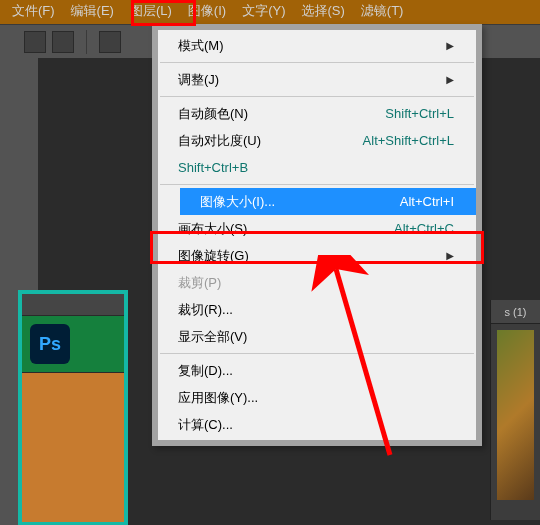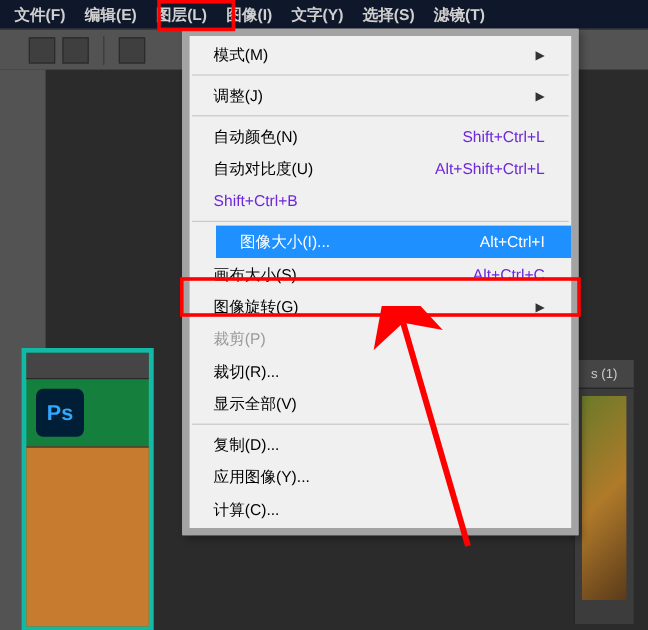--- a/index.html
+++ b/index.html
@@ -9,24 +9,23 @@
     background: #535353;
     font-family: "Microsoft YaHei", sans-serif;
     font-size: 13px;
     color: #d0d0d0;
     overflow: hidden;
     position: relative;
   }
   .menubar {
     display: flex;
     height: 24px;
-    align-items: flex-end;
-    background: #0f172a;
+    align-items: flex-start;
+    background: #a16207;
     padding-left: 4px;
-    font-weight: bold;
   }
   .menubar-item {
     padding: 2px 8px;
     cursor: default;
   }
   .highlight-menubar {
     position: absolute;
     border: 3px solid #ff0000;
     pointer-events: none;
     top: 0px;
@@ -101,21 +100,21 @@
   .menu-sep {
     height: 1px;
     background: #c8c8c8;
     margin: 3px 2px;
   }
   .submenu-arrow {
     font-size: 10px;
     color: #333;
   }
   .shortcut {
-    color: #6d28d9;
+    color: #0f766e;
     font-size: 13px;
   }
   .menu-item.selected .shortcut { color: #fff; }
   .highlight-menuitem {
     position: absolute;
     border: 3px solid #ff0000;
     pointer-events: none;
     left: 150px;
     top: 231px;
     width: 334px;
@@ -155,21 +154,21 @@
     margin: 8px;
     border-radius: 6px;
   }
   .ps-body {
     height: 150px;
     background: #c77b2f;
     border-top: 1px solid #2a2a2a;
   }
   .right-thumb {
     position: absolute;
-    right: 12px;
+    right: 0;
     top: 300px;
     width: 50px;
     height: 220px;
     background: #3c3c3c;
     border-left: 1px solid #222;
   }
   .right-thumb-tab {
     height: 24px;
     background: #454545;
     border-bottom: 1px solid #222;

